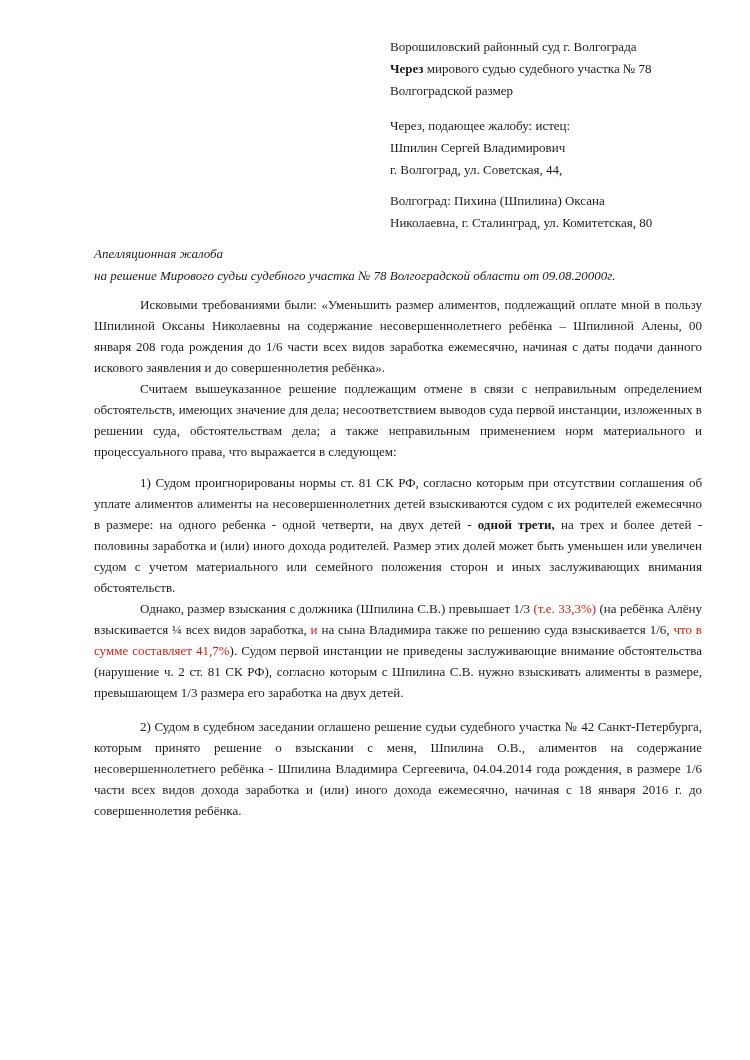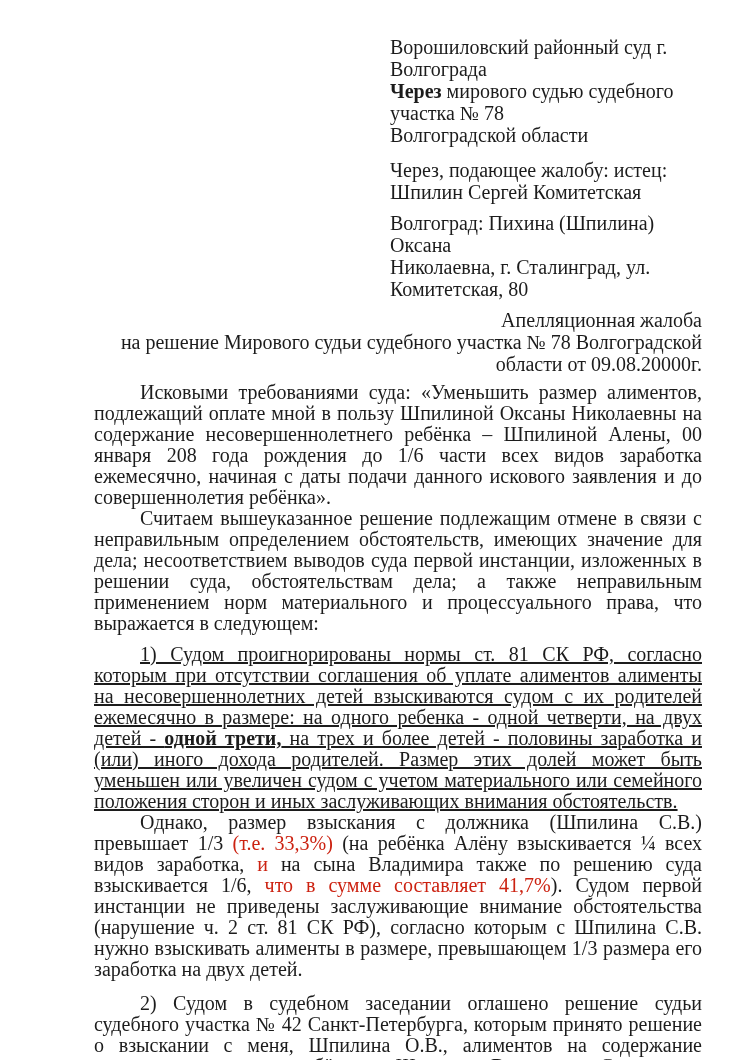--- a/index.html
+++ b/index.html
@@ -8,85 +8,87 @@
     background: #ffffff;
   }
   .page {
     position: relative;
     width: 750px;
     height: 1060px;
     box-sizing: border-box;
     background: var(--page-bg, #ffffff);
     color: var(--ink, #1c1c1c);
     font-family: "Liberation Serif", "DejaVu Serif", serif;
-    font-size: 20px;
+    font-size: 13px;
     line-height: 21px;
     padding: 36px 48px 0 94px;
     overflow: hidden;
   }
   
   .addr-block {
     margin-left: 296px;
     line-height: 22px;
     text-align: left;
   }
   .addr-line { display: block; }
   .gap-sm { height: 13px; }
   .gap-xs { height: 9px; }
   
   .title-block {
     margin-top: 9px;
-    text-align: right;
+    text-align: left;
     line-height: 22px;
+    font-style: italic;
   }
   .title-line { display: block; }
   
   .body-text { margin-top: 7px; }
   p.para {
     margin: 0;
     text-indent: 46px;
     text-align: justify;
     text-align-last: left;
   }
-  p.para.space-before { margin-top: 10px; text-decoration: underline; }
+  p.para.space-before { margin-top: 10px; }
   p.para.space-before-lg { margin-top: 13px; }
   b, .bold { font-weight: bold; }
   .italic { }
   .red { color: var(--red, #cc2211); }
 </style>
 </head>
 <body>
 
 <div class="page">
 
   <div class="addr-block">
     <span class="addr-line">Ворошиловский районный суд г. Волгограда</span>
     <span class="addr-line"><b>Через</b><span> мирового судью судебного участка № 78</span></span>
-    <span class="addr-line">Волгоградской области</span>
+    <span class="addr-line">Волгоградской размер</span>
 
     <div class="gap-sm"></div>
 
     <span class="addr-line">Через, подающее жалобу: истец:</span>
-    <span class="addr-line">Шпилин Сергей Комитетская</span>
+    <span class="addr-line">Шпилин Сергей Владимирович</span>
+    <span class="addr-line">г. Волгоград, ул. Советская, 44,</span>
 
     <div class="gap-xs"></div>
 
     <span class="addr-line">Волгоград: Пихина (Шпилина) Оксана</span>
     <span class="addr-line">Николаевна,  г. Сталинград, ул. Комитетская, 80</span>
   </div>
 
   <div class="title-block">
     <span class="title-line">Апелляционная жалоба</span>
     <span class="title-line">на решение Мирового судьи судебного участка № 78 Волгоградской области от 09.08.20000г.</span>
   </div>
 
   <div class="body-text">
 
 
-    <p class="para"><span>Исковыми требованиями суда: </span><span class="italic">«Уменьшить размер алиментов, подлежащий оплате мной в пользу Шпилиной Оксаны Николаевны на содержание несовершеннолетнего ребёнка – Шпилиной Алены, 00 января 208 года рождения до 1/6 части всех видов заработка ежемесячно, начиная с даты подачи данного искового заявления и до совершеннолетия ребёнка».</span></p>
+    <p class="para"><span>Исковыми требованиями были: </span><span class="italic">«Уменьшить размер алиментов, подлежащий оплате мной в пользу Шпилиной Оксаны Николаевны на содержание несовершеннолетнего ребёнка – Шпилиной Алены, 00 января 208 года рождения до 1/6 части всех видов заработка ежемесячно, начиная с даты подачи данного искового заявления и до совершеннолетия ребёнка».</span></p>
 
     <p class="para">Считаем вышеуказанное решение подлежащим отмене в связи с неправильным определением обстоятельств, имеющих значение для дела; несоответствием выводов суда первой инстанции, изложенных в решении суда, обстоятельствам дела; а также неправильным применением норм материального и процессуального права, что выражается в следующем:</p>
 
     <p class="para space-before"><span>1) Судом проигнорированы нормы ст. 81 СК РФ, согласно которым при отсутствии соглашения об уплате алиментов алименты на несовершеннолетних детей взыскиваются судом с их родителей ежемесячно в размере: на одного ребенка - одной четверти, на двух детей - </span><span class="bold">одной трети,</span><span> на трех и более детей - половины заработка и (или) иного дохода родителей. Размер этих долей может быть уменьшен или увеличен судом с учетом материального или семейного положения сторон и иных заслуживающих внимания обстоятельств.</span></p>
 
     <p class="para"><span>Однако, размер взыскания с должника (Шпилина С.В.) превышает 1/3 </span><span class="red">(т.е. 33,3%)</span><span> (на ребёнка Алёну взыскивается ¼ всех видов заработка, </span><span class="red">и</span><span> на сына Владимира также по решению суда взыскивается 1/6, </span><span class="red">что в сумме составляет 41,7%</span><span>). Судом первой инстанции не приведены заслуживающие внимание обстоятельства (нарушение ч. 2 ст. 81 СК РФ), согласно которым с Шпилина С.В. нужно взыскивать алименты в размере, превышающем 1/3 размера его заработка на двух детей.</span></p>
 
     <p class="para space-before-lg"><span>2)  Судом в судебном заседании оглашено решение судьи судебного участка № 42 Санкт-Петербурга, которым принято решение о взыскании с меня, Шпилина О.В., алиментов на содержание несовершеннолетнего ребёнка - Шпилина Владимира Сергеевича, 04.04.2014 года рождения, в размере 1/6 части всех видов дохода заработка и (или) иного дохода ежемесячно, начиная с 18 января 2016 г. до совершеннолетия ребёнка. </span></p>
 
   </div>

